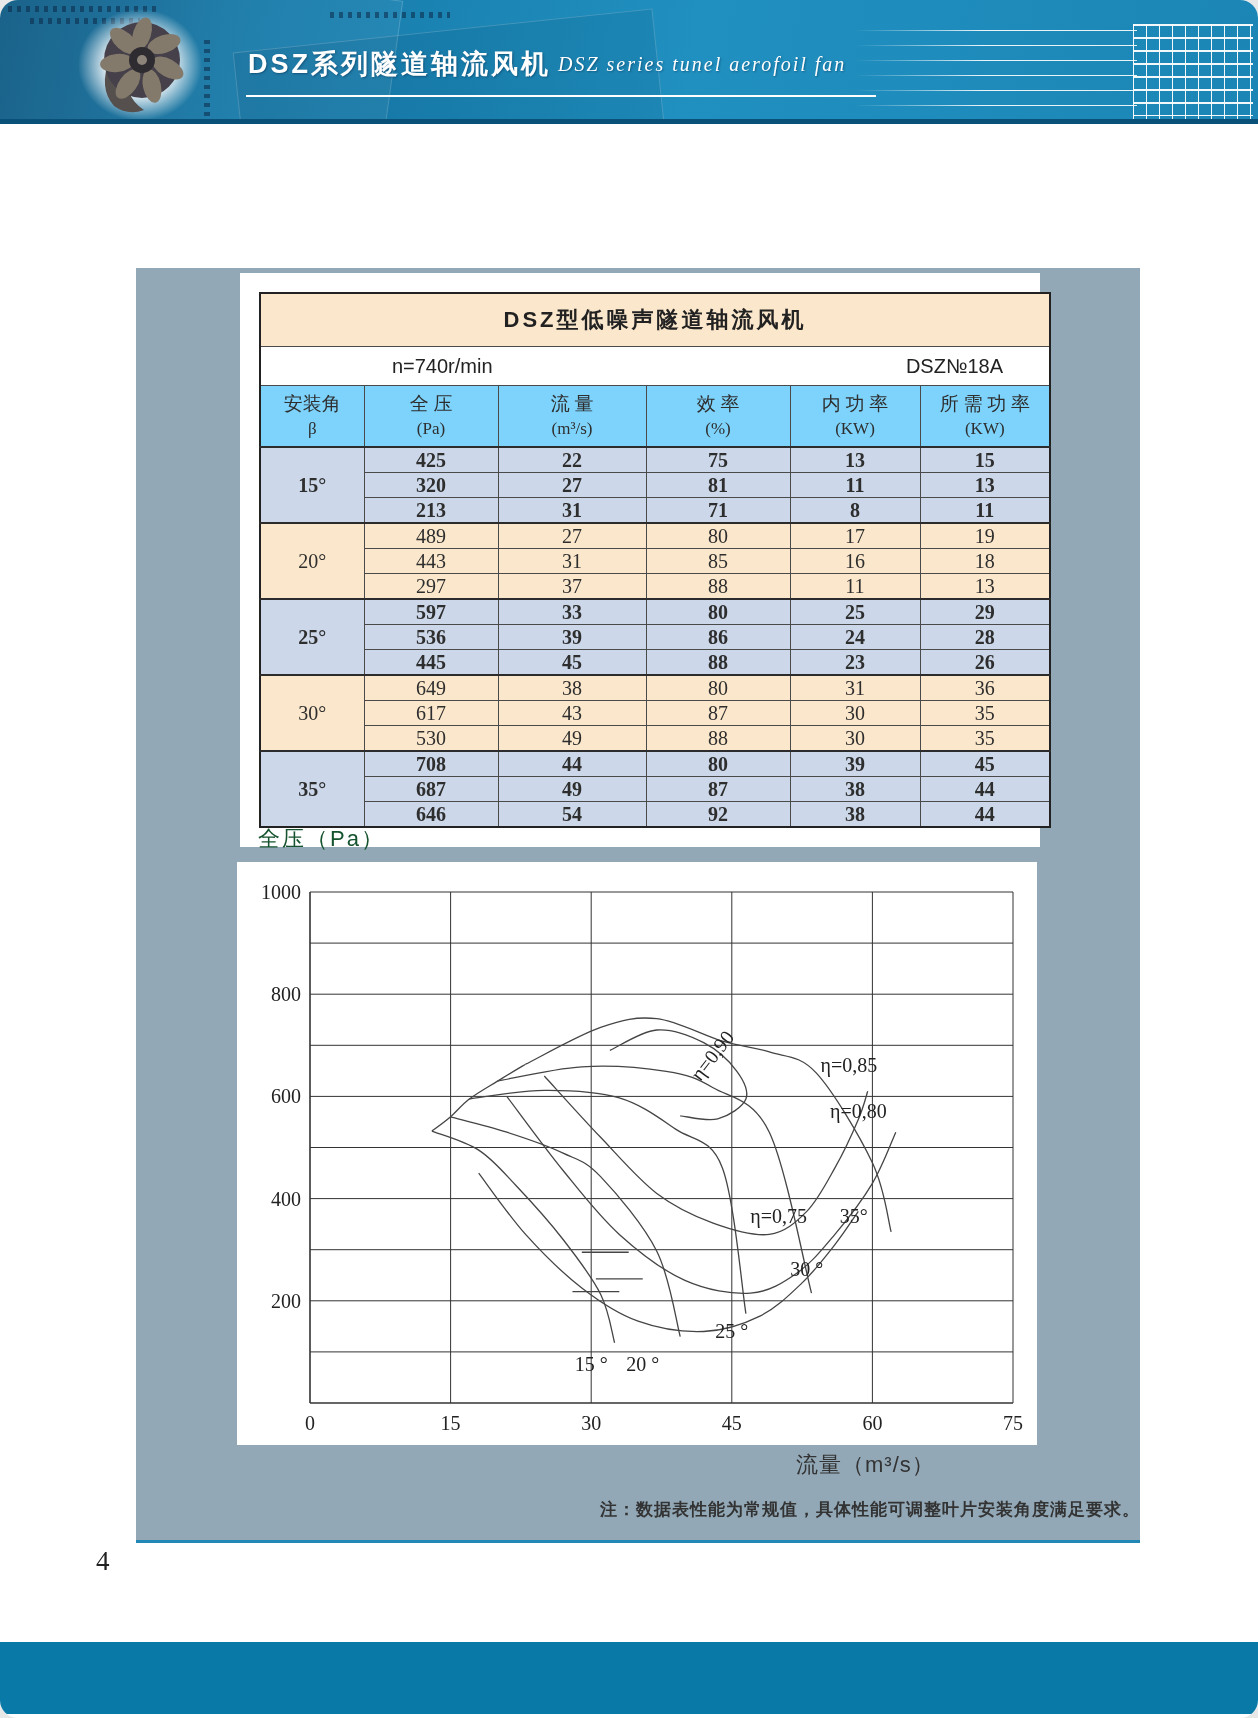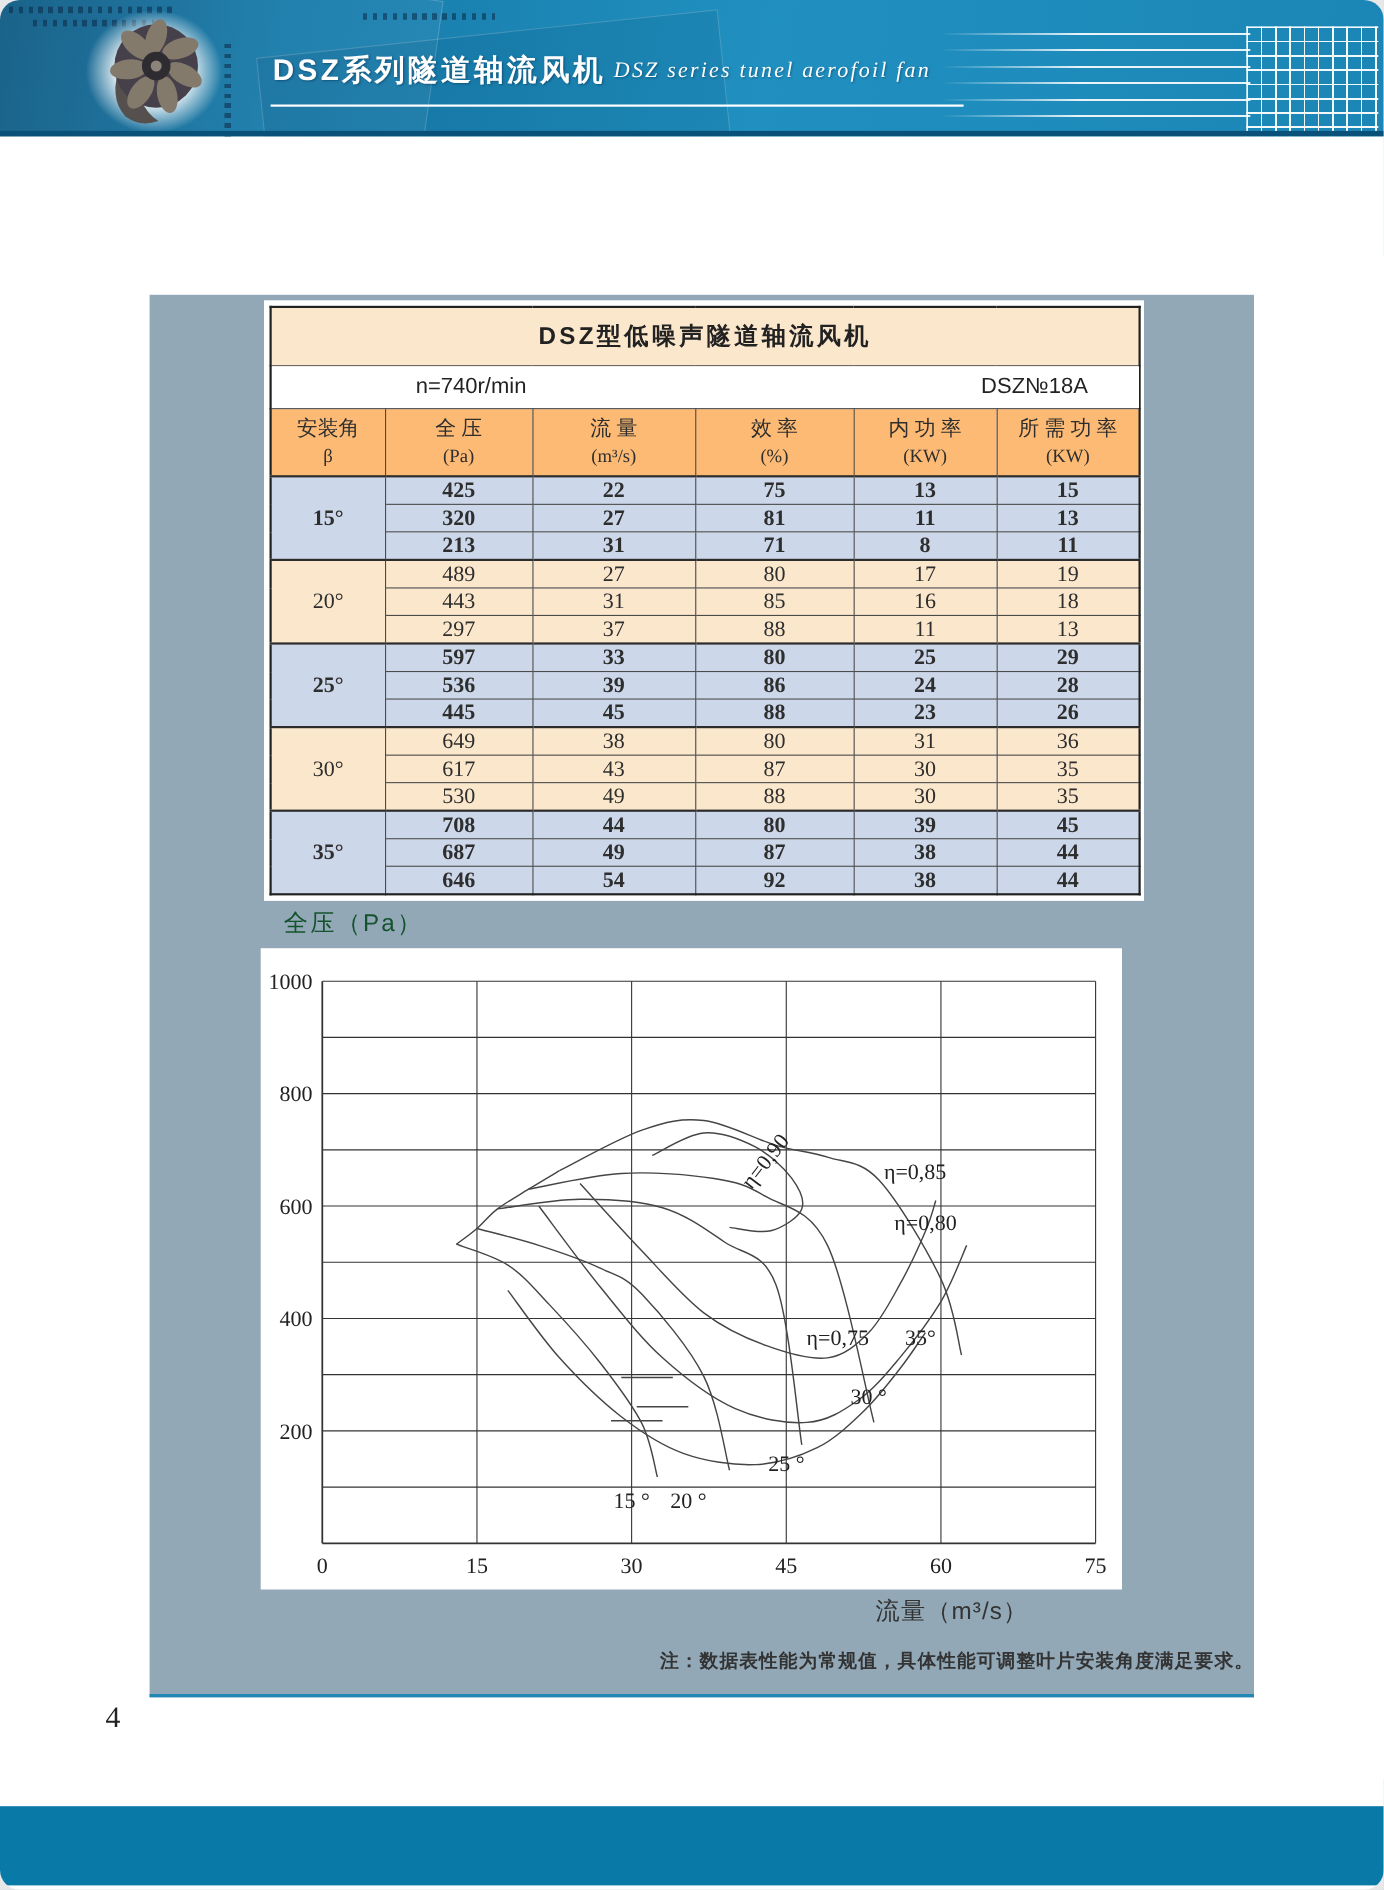--- a/index.html
+++ b/index.html
@@ -29,41 +29,41 @@
       mask-image:linear-gradient(to left,#000 55%,transparent);}
   .grid-block{position:absolute;left:1133px;top:24px;width:120px;height:100px;
       background-image:repeating-linear-gradient(to right,rgba(255,255,255,.95) 0 1.5px,transparent 1.5px 13px),
                        repeating-linear-gradient(to bottom,rgba(255,255,255,.95) 0 1.5px,transparent 1.5px 13px);}
 
   
   .panel{position:absolute;left:136px;top:268px;width:1004px;height:1272px;background:#92a8b7;
          border-bottom:3px solid #2287b5;}
 
   
-  .table-frame{position:absolute;left:104px;top:5px;width:800px;background:#ffffff;padding:5px;box-sizing:border-box;}
+  .table-frame{position:absolute;left:104px;top:5px;width:800px;background:#ffffff;padding:19px;box-sizing:border-box;}
   table.perf{border-collapse:collapse;width:790px;table-layout:fixed;
              font-family:"Liberation Serif",serif;color:#2e2e2e;}
   table.perf th,table.perf td{border:1px solid #4a4a4a;text-align:center;padding:0;}
   table.perf{border:2px solid #222;}
   tr.title-row th{background:#fbe7cb;height:52px;font-size:22px;font-weight:600;letter-spacing:3px;
                   font-family:"Liberation Sans",sans-serif;color:#222;}
   tr.sub-row th{background:#ffffff;height:38px;position:relative;font-weight:normal;}
   tr.sub-row span{position:absolute;top:50%;transform:translate(-50%,-50%);font-size:20px;
                   font-family:"Liberation Sans",sans-serif;color:#222;white-space:nowrap;}
-  tr.head-row th{background:#fdba74;height:60px;font-weight:normal;font-size:19px;line-height:1.45;}
+  tr.head-row th{background:#7dd3fc;height:60px;font-weight:normal;font-size:19px;line-height:1.45;}
   tr.head-row .u{font-size:17px;}
   tbody td{height:24px;font-size:20px;}
   tbody tr.g-start td{border-top:2px solid #2c2c2c;}
   tbody .g-blue td{background:#ccd8ea;font-weight:bold;}
   tbody .g-cream td{background:#fbe7cb;}
   td.angle{font-size:20px;}
 
   
   .chart-ylabel{position:absolute;left:122px;top:556px;font-size:22px;color:#14532d;letter-spacing:2px;}
-  .chart-box{position:absolute;left:101px;top:594px;width:783px;height:583px;background:#ffffff;}
+  .chart-box{position:absolute;left:101px;top:594px;width:783px;height:583px;background:#ffffff;padding-left:17px;}
   .chart-xlabel{position:absolute;left:660px;top:1182px;font-size:22px;color:#333;letter-spacing:1px;}
   .note{position:absolute;left:0;top:1230px;width:100%;text-align:right;font-size:17px;font-weight:700;color:#333;letter-spacing:1px;}
 
   .page-number{position:absolute;left:96px;top:1546px;font-size:27px;color:#222;font-family:"Liberation Serif",serif;}
   .footer-bar{position:absolute;left:0;top:1642px;width:1258px;height:72px;background:#0979a7;}
 </style>
 </head>
 <body>
 
 <div class="page">

